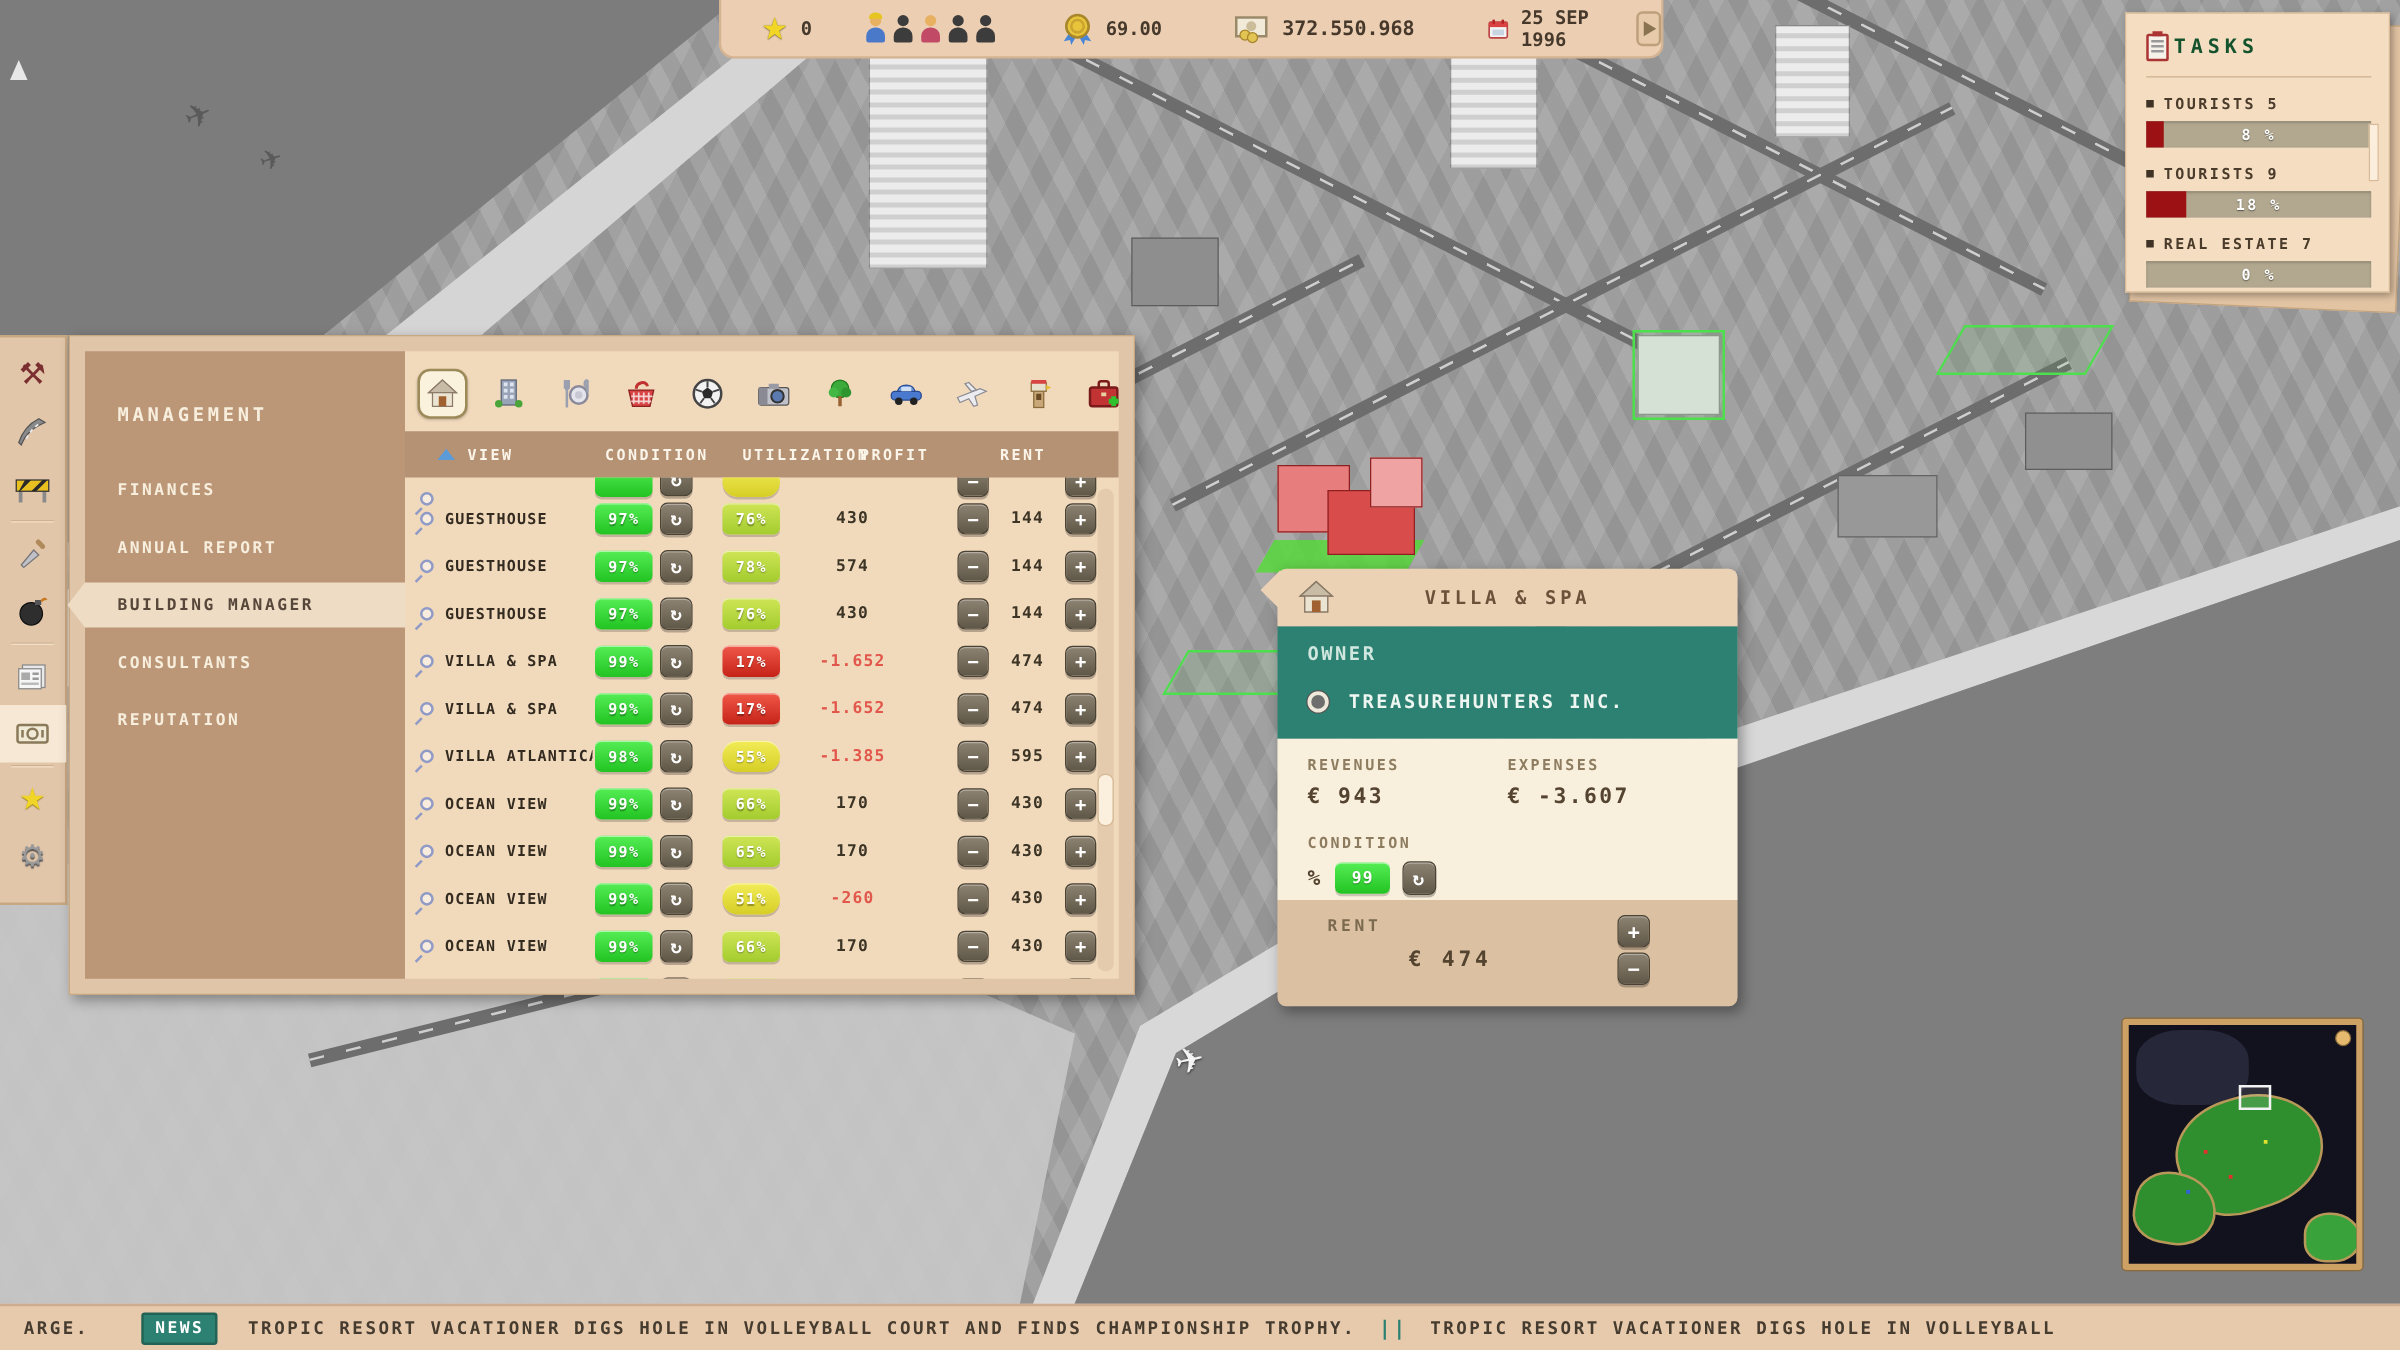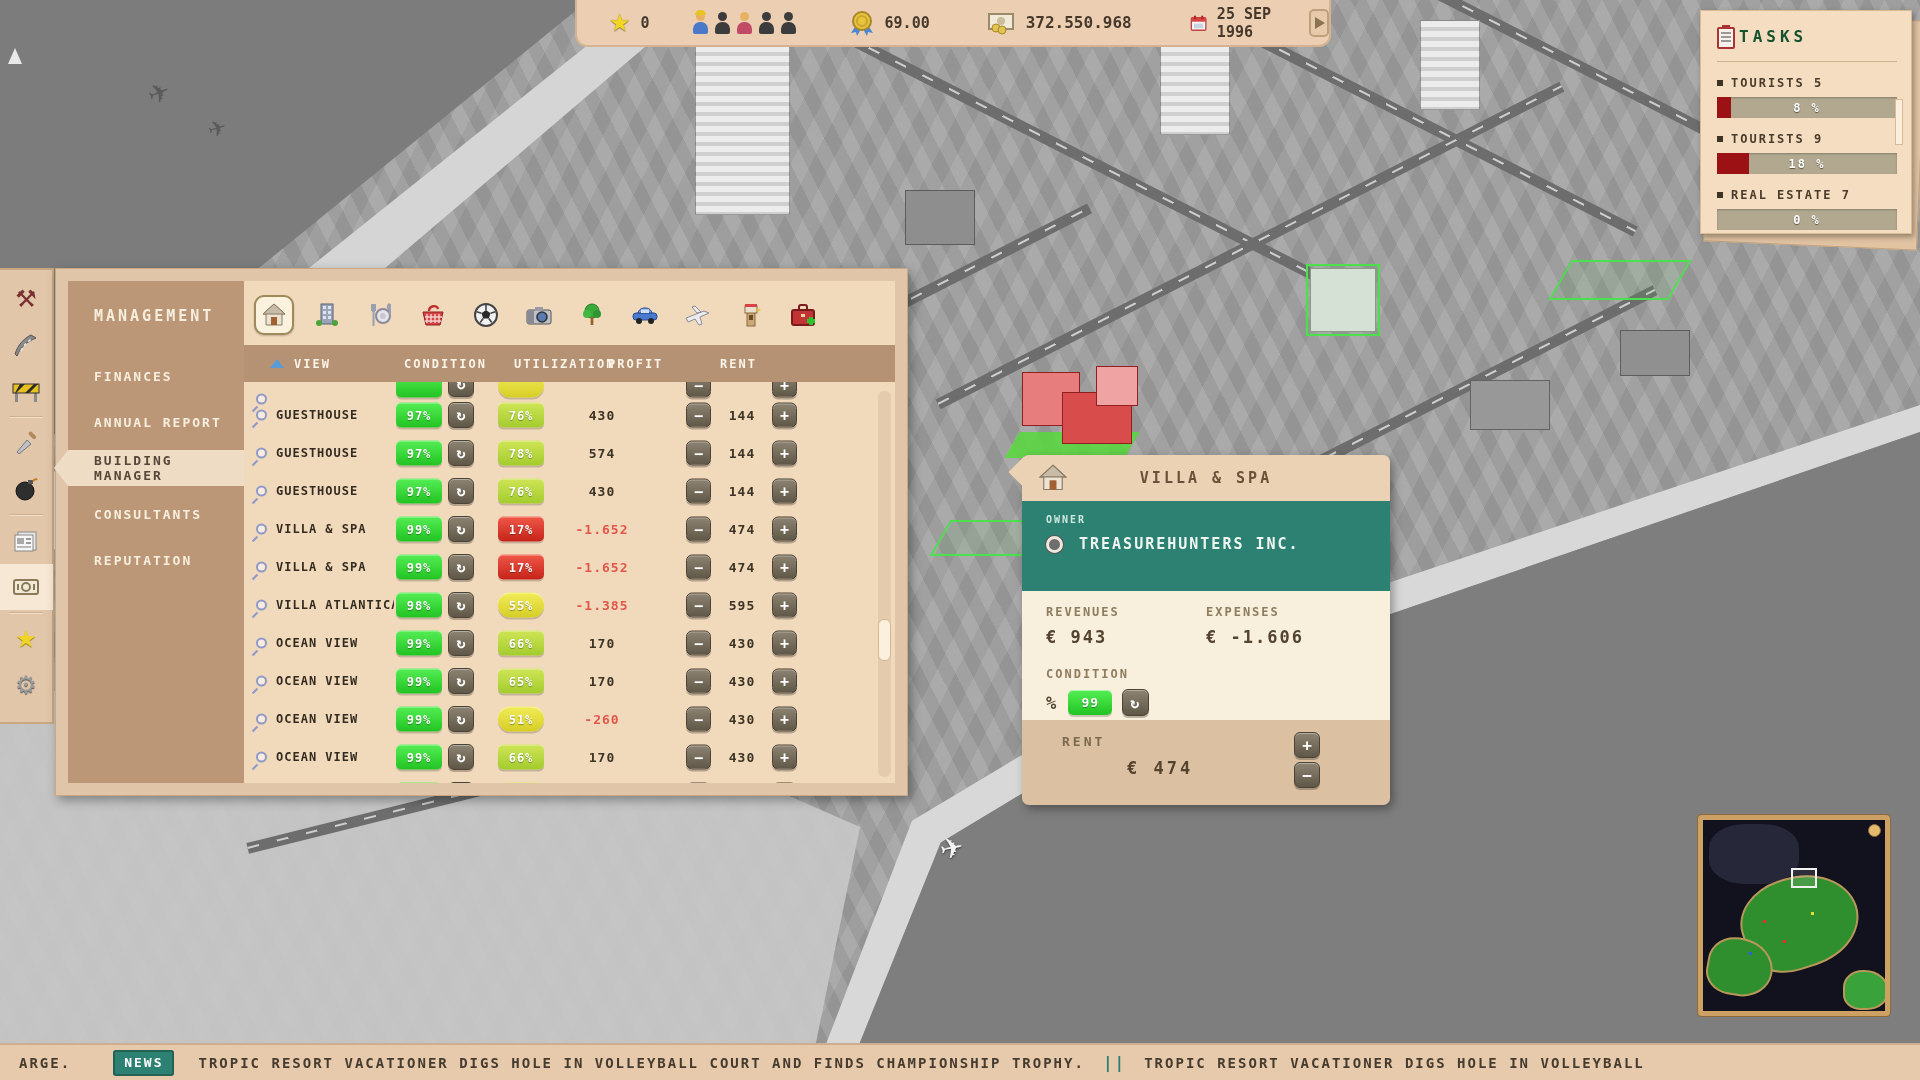--- a/index.html
+++ b/index.html
@@ -85,21 +85,21 @@
       display:flex; flex-direction:column; align-items:center; padding-top:6px; }
   .side-item { width:54px; height:46px; display:flex; align-items:center; justify-content:center; cursor:pointer; }
   .side-item.selected { background:#f6e8d4; }
   .side-div { width:34px; border-top:1px solid #cfb191; border-bottom:1px solid #f2dfc8; margin:2px 0; }
   .gicon { font-family:"DejaVu Sans",sans-serif; font-size:24px; line-height:1; }
 
   
   #mgmt { position:absolute; left:55px; top:268px; width:853px; height:528px;
       background:#e0c5a8; border:1px solid #c7a883; box-shadow:3px 4px 10px rgba(0,0,0,.35);
       padding:12px; display:flex; }
-  #mgmt-menu { width:176px; background:#bc9777; position:relative; flex:none; padding-top:26px; }
+  #mgmt-menu { width:256px; background:#bc9777; position:relative; flex:none; padding-top:42px; }
   #mgmt-title { color:#f7eedd; font-size:15px; letter-spacing:3px; margin:0 0 28px 26px; }
   .menu-item { height:46px; display:flex; align-items:center; padding-left:26px;
       color:#f7eedd; font-size:13px; letter-spacing:2px; cursor:pointer; position:relative; }
   .menu-item.selected { background:#eedcc4; color:#57473a; height:36px; margin:5px 0; }
   .menu-item.selected::before { content:''; position:absolute; left:-14px; top:0; width:0; height:0;
       border-top:18px solid transparent; border-bottom:18px solid transparent; border-right:14px solid #eedcc4; }
   #mgmt-body { flex:1; background:#f1d9bc; position:relative; overflow:hidden; }
 
   
   #bm-toolbar { position:absolute; left:0; top:8px; height:52px; display:flex; align-items:center; gap:13px; padding-left:10px; }
@@ -134,21 +134,21 @@
   #bm-scroll { position:absolute; right:4px; top:110px; bottom:6px; width:13px; background:#e4cbad; border-radius:6px; }
   #bm-scroll .hdl { position:absolute; left:0; width:13px; height:42px; top:228px; background:#fbf0dd; border:1px solid #d4b astronomical; border:1px solid #d4b894; border-radius:6px; }
 
   
   #bpopup { position:absolute; left:1022px; top:455px; width:368px; height:350px; box-shadow:3px 4px 10px rgba(0,0,0,.35); border-radius:7px; }
   #bpopup::before { content:''; position:absolute; left:-9px; top:6px; width:22px; height:22px; background:#ecd2b5; transform:rotate(45deg); }
   #bp-head { position:relative; height:46px; background:#ecd2b5; border-radius:7px 7px 0 0;
       display:flex; align-items:center; justify-content:center; color:#6b5139; font-size:15px; letter-spacing:3px; }
   #bp-head .hicon { position:absolute; left:16px; top:8px; }
   #bp-owner { height:90px; background:#2d8172; padding:13px 24px 0; }
-  #bp-owner .olbl { color:#cfe7df; font-size:10px; letter-spacing:2px; margin-bottom:10px; }
+  #bp-owner .olbl { color:#cfe7df; font-size:15px; letter-spacing:2px; margin-bottom:20px; }
   #bp-owner .orow { display:flex; align-items:center; gap:16px; color:#eef6f1; font-size:15px; letter-spacing:2px; }
   .owner-dot { width:17px; height:17px; border-radius:50%; background:#6e6e6e; border:3px solid #efe9dc; box-shadow:0 0 0 1px #555; }
   #bp-stats { height:129px; background:#f8efdc; padding:14px 24px 0; display:grid; grid-template-columns:160px 1fr; grid-row-gap:16px; }
   .stat .slbl { color:#8d7c5f; font-size:12px; letter-spacing:2px; margin-bottom:8px; }
   .stat .sval { color:#53432f; font-size:17px; letter-spacing:2px; display:flex; align-items:center; gap:10px; }
   .occ-person { width:13px; height:16px; position:relative; display:inline-block; }
   .occ-person::before { content:''; position:absolute; left:3px; top:0; width:7px; height:7px; border-radius:50%; background:#3c3427; }
   .occ-person::after { content:''; position:absolute; left:0; bottom:0; width:13px; height:8px; border-radius:6px 6px 0 0; background:#3c3427; }
   .cond-badge { width:44px; height:25px; font-size:13px; }
   .q-small { width:27px; height:27px; font-size:15px; }
@@ -670,21 +670,21 @@
       <span>TREASUREHUNTERS INC.</span>
     </div>
   </div>
   <div id="bp-stats">
     <div class="stat">
       <div class="slbl">REVENUES</div>
       <div class="sval">€ 943</div>
     </div>
     <div class="stat">
       <div class="slbl">EXPENSES</div>
-      <div class="sval">€ -1.606</div>
+      <div class="sval">€ -3.607</div>
     </div>
     <div class="stat">
       <div class="slbl">CONDITION</div>
       <div class="sval">
         <span>%</span>
         <span class="badge green cond-badge">99</span>
         <span class="darkbtn q-small">↻</span>
       </div>
     </div>
   </div>

